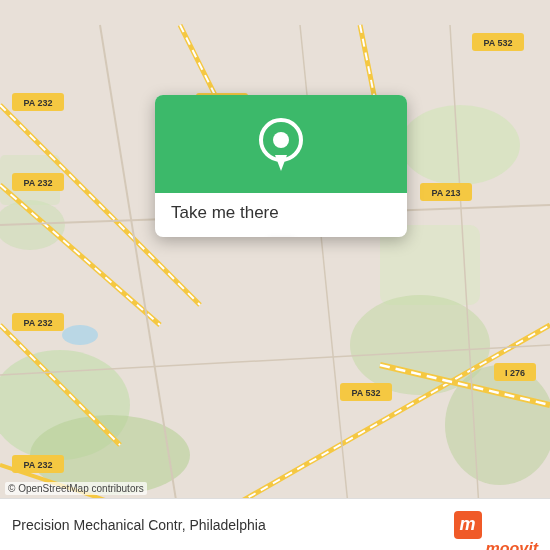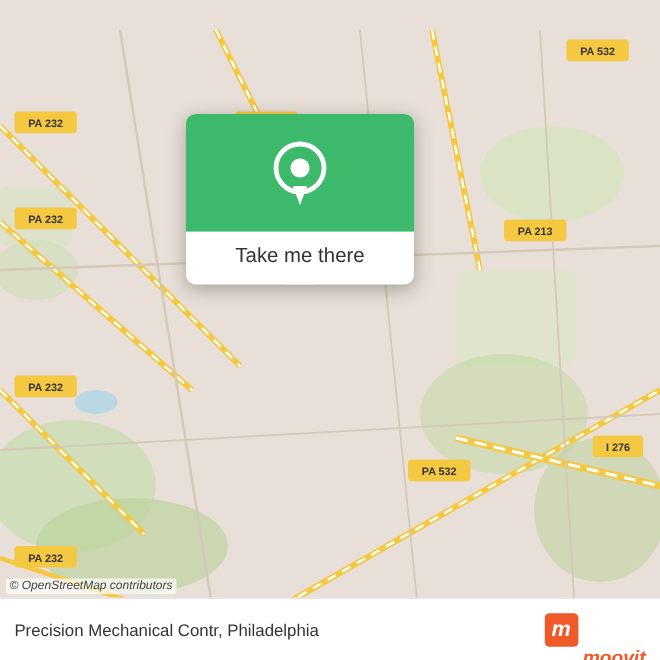--- a/index.html
+++ b/index.html
@@ -25,27 +25,27 @@
       position: absolute;
       top: 0; left: 0;
       width: 100%; height: 100%;
     }
 
     
     #popup-card {
       position: absolute;
       top: 95px;
       left: 155px;
-      width: 190px;
+      width: 252px;
       background: white;
       border-radius: 8px;
       box-shadow: 0 4px 16px rgba(0,0,0,0.28);
       display: flex;
       flex-direction: column;
-      align-items: center;
+      align-items: flex-start;
       overflow: hidden;
       z-index: 10;
     }
 
     #popup-green {
       background: #3cb96a;
       width: 100%;
       padding: 22px 0 18px 0;
       display: flex;
       justify-content: center;
@@ -127,21 +127,20 @@
     #osm-credit {
       position: absolute;
       bottom: 55px;
       left: 5px;
       font-size: 10px;
       color: #444;
       z-index: 15;
       background: rgba(255,255,255,0.7);
       padding: 1px 3px;
       border-radius: 2px;
-      font-style: italic;
     }
   </style>
 </head>
 <body>
 
 <div id="map-container">
 
   <svg id="map-svg" viewBox="0 0 550 500" xmlns="http://www.w3.org/2000/svg">
 
     <rect width="550" height="500" fill="#e8e0d8"></rect>

